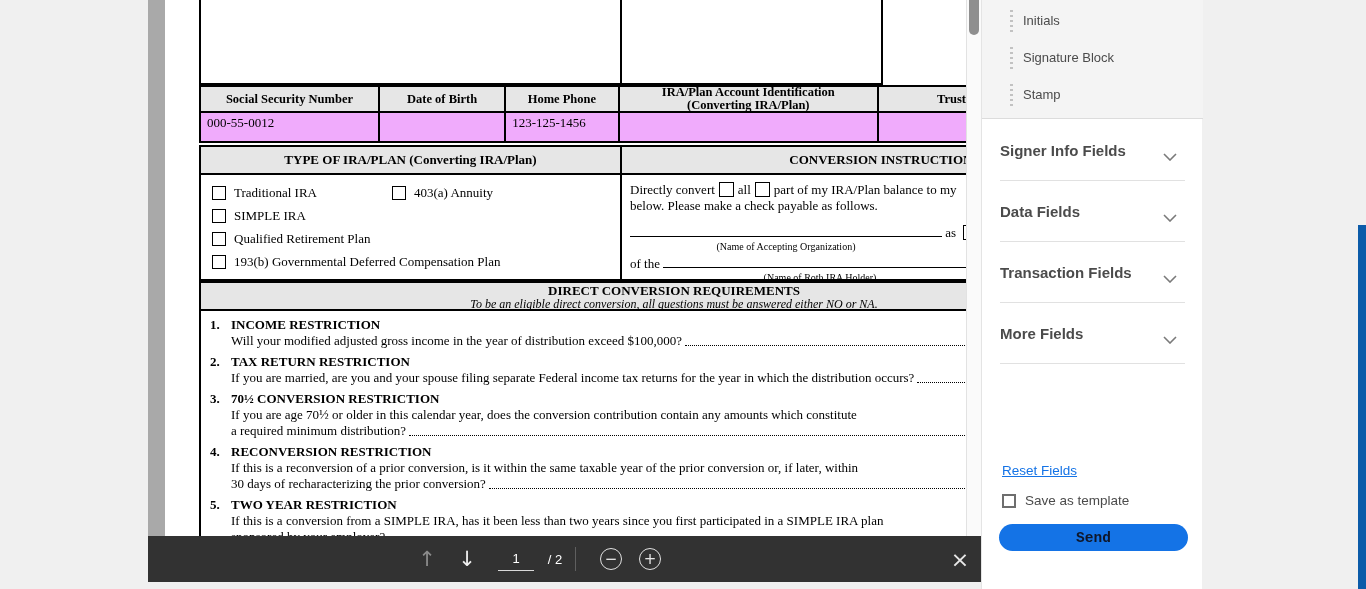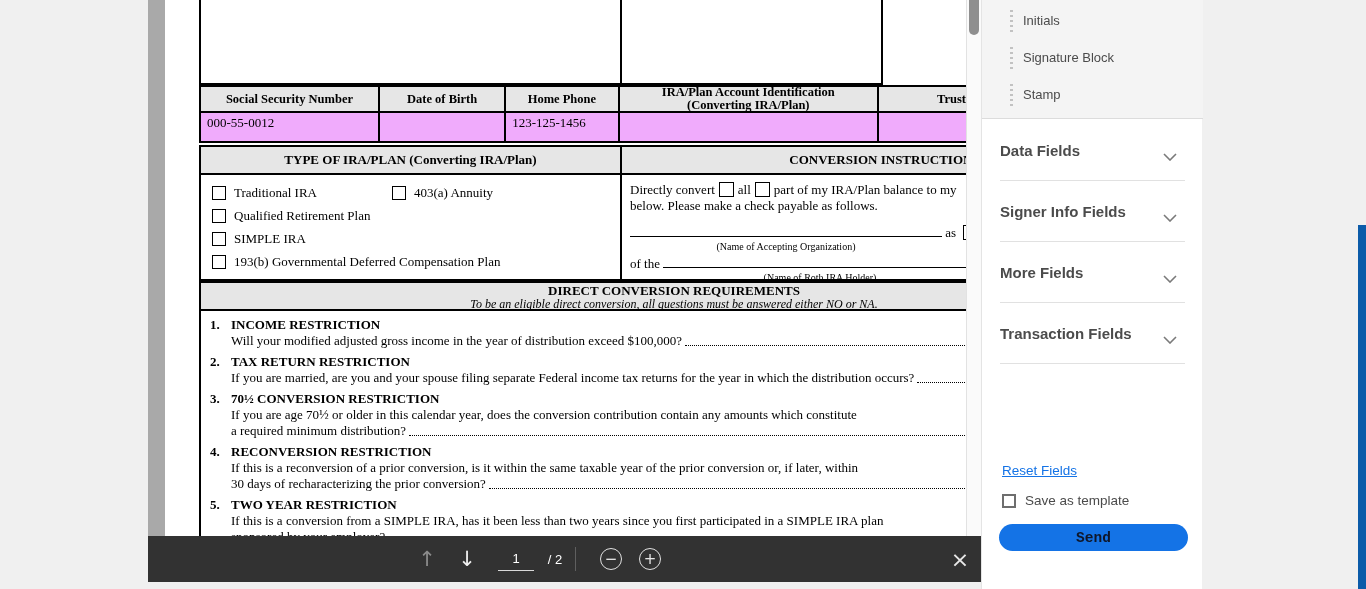--- a/index.html
+++ b/index.html
@@ -160,25 +160,25 @@
 
     <div class="optarea">
       <div class="vdiv"></div>
       <div class="optcol left" id="opts-left">
           <div class="opt">
             <span class="cb"></span>
             <span>Traditional IRA</span>
           </div>
           <div class="opt">
             <span class="cb"></span>
+            <span>SIMPLE IRA</span>
+          </div>
+          <div class="opt">
+            <span class="cb"></span>
             <span>Qualified Retirement Plan</span>
-          </div>
-          <div class="opt">
-            <span class="cb"></span>
-            <span>SIMPLE IRA</span>
           </div>
           <div class="opt">
             <span class="cb"></span>
             <span>193(b) Governmental Deferred Compensation Plan</span>
           </div>
         </div>
       <div class="optcol right" id="opts-right">
           <div class="opt">
             <span class="cb"></span>
             <span>403(a) Annuity</span>
@@ -289,43 +289,43 @@
         <span class="drag-handle"></span>
         <span class="pal-label">Signature Block</span>
       </div>
       <div class="pal-item">
         <span class="drag-handle"></span>
         <span class="pal-label">Stamp</span>
       </div>
     </div>
   <div class="sections" id="sections">
       <div class="section-row">
+        <span class="section-title">Signer Info Fields</span>
+        <span class="chev"><svg width="14" height="8" viewBox="0 0 14 8">
+            <polyline points="1,1 7,7 13,1" fill="none" stroke="#7a7a7a" stroke-width="1.6"></polyline>
+          </svg></span>
+      </div>
+      <div class="section-row">
         <span class="section-title">Data Fields</span>
         <span class="chev"><svg width="14" height="8" viewBox="0 0 14 8">
             <polyline points="1,1 7,7 13,1" fill="none" stroke="#7a7a7a" stroke-width="1.6"></polyline>
           </svg></span>
       </div>
       <div class="section-row">
-        <span class="section-title">Signer Info Fields</span>
+        <span class="section-title">Transaction Fields</span>
         <span class="chev"><svg width="14" height="8" viewBox="0 0 14 8">
             <polyline points="1,1 7,7 13,1" fill="none" stroke="#7a7a7a" stroke-width="1.6"></polyline>
           </svg></span>
       </div>
       <div class="section-row">
         <span class="section-title">More Fields</span>
         <span class="chev"><svg width="14" height="8" viewBox="0 0 14 8">
             <polyline points="1,1 7,7 13,1" fill="none" stroke="#7a7a7a" stroke-width="1.6"></polyline>
           </svg></span>
       </div>
-      <div class="section-row">
-        <span class="section-title">Transaction Fields</span>
-        <span class="chev"><svg width="14" height="8" viewBox="0 0 14 8">
-            <polyline points="1,1 7,7 13,1" fill="none" stroke="#7a7a7a" stroke-width="1.6"></polyline>
-          </svg></span>
-      </div>
     </div>
 
   <a class="reset-link">Reset Fields</a>
 
   <div class="save-row">
     <span class="save-cb"></span>
     <span class="save-label">Save as template</span>
   </div>
 
   <button class="send-btn">Send</button>

